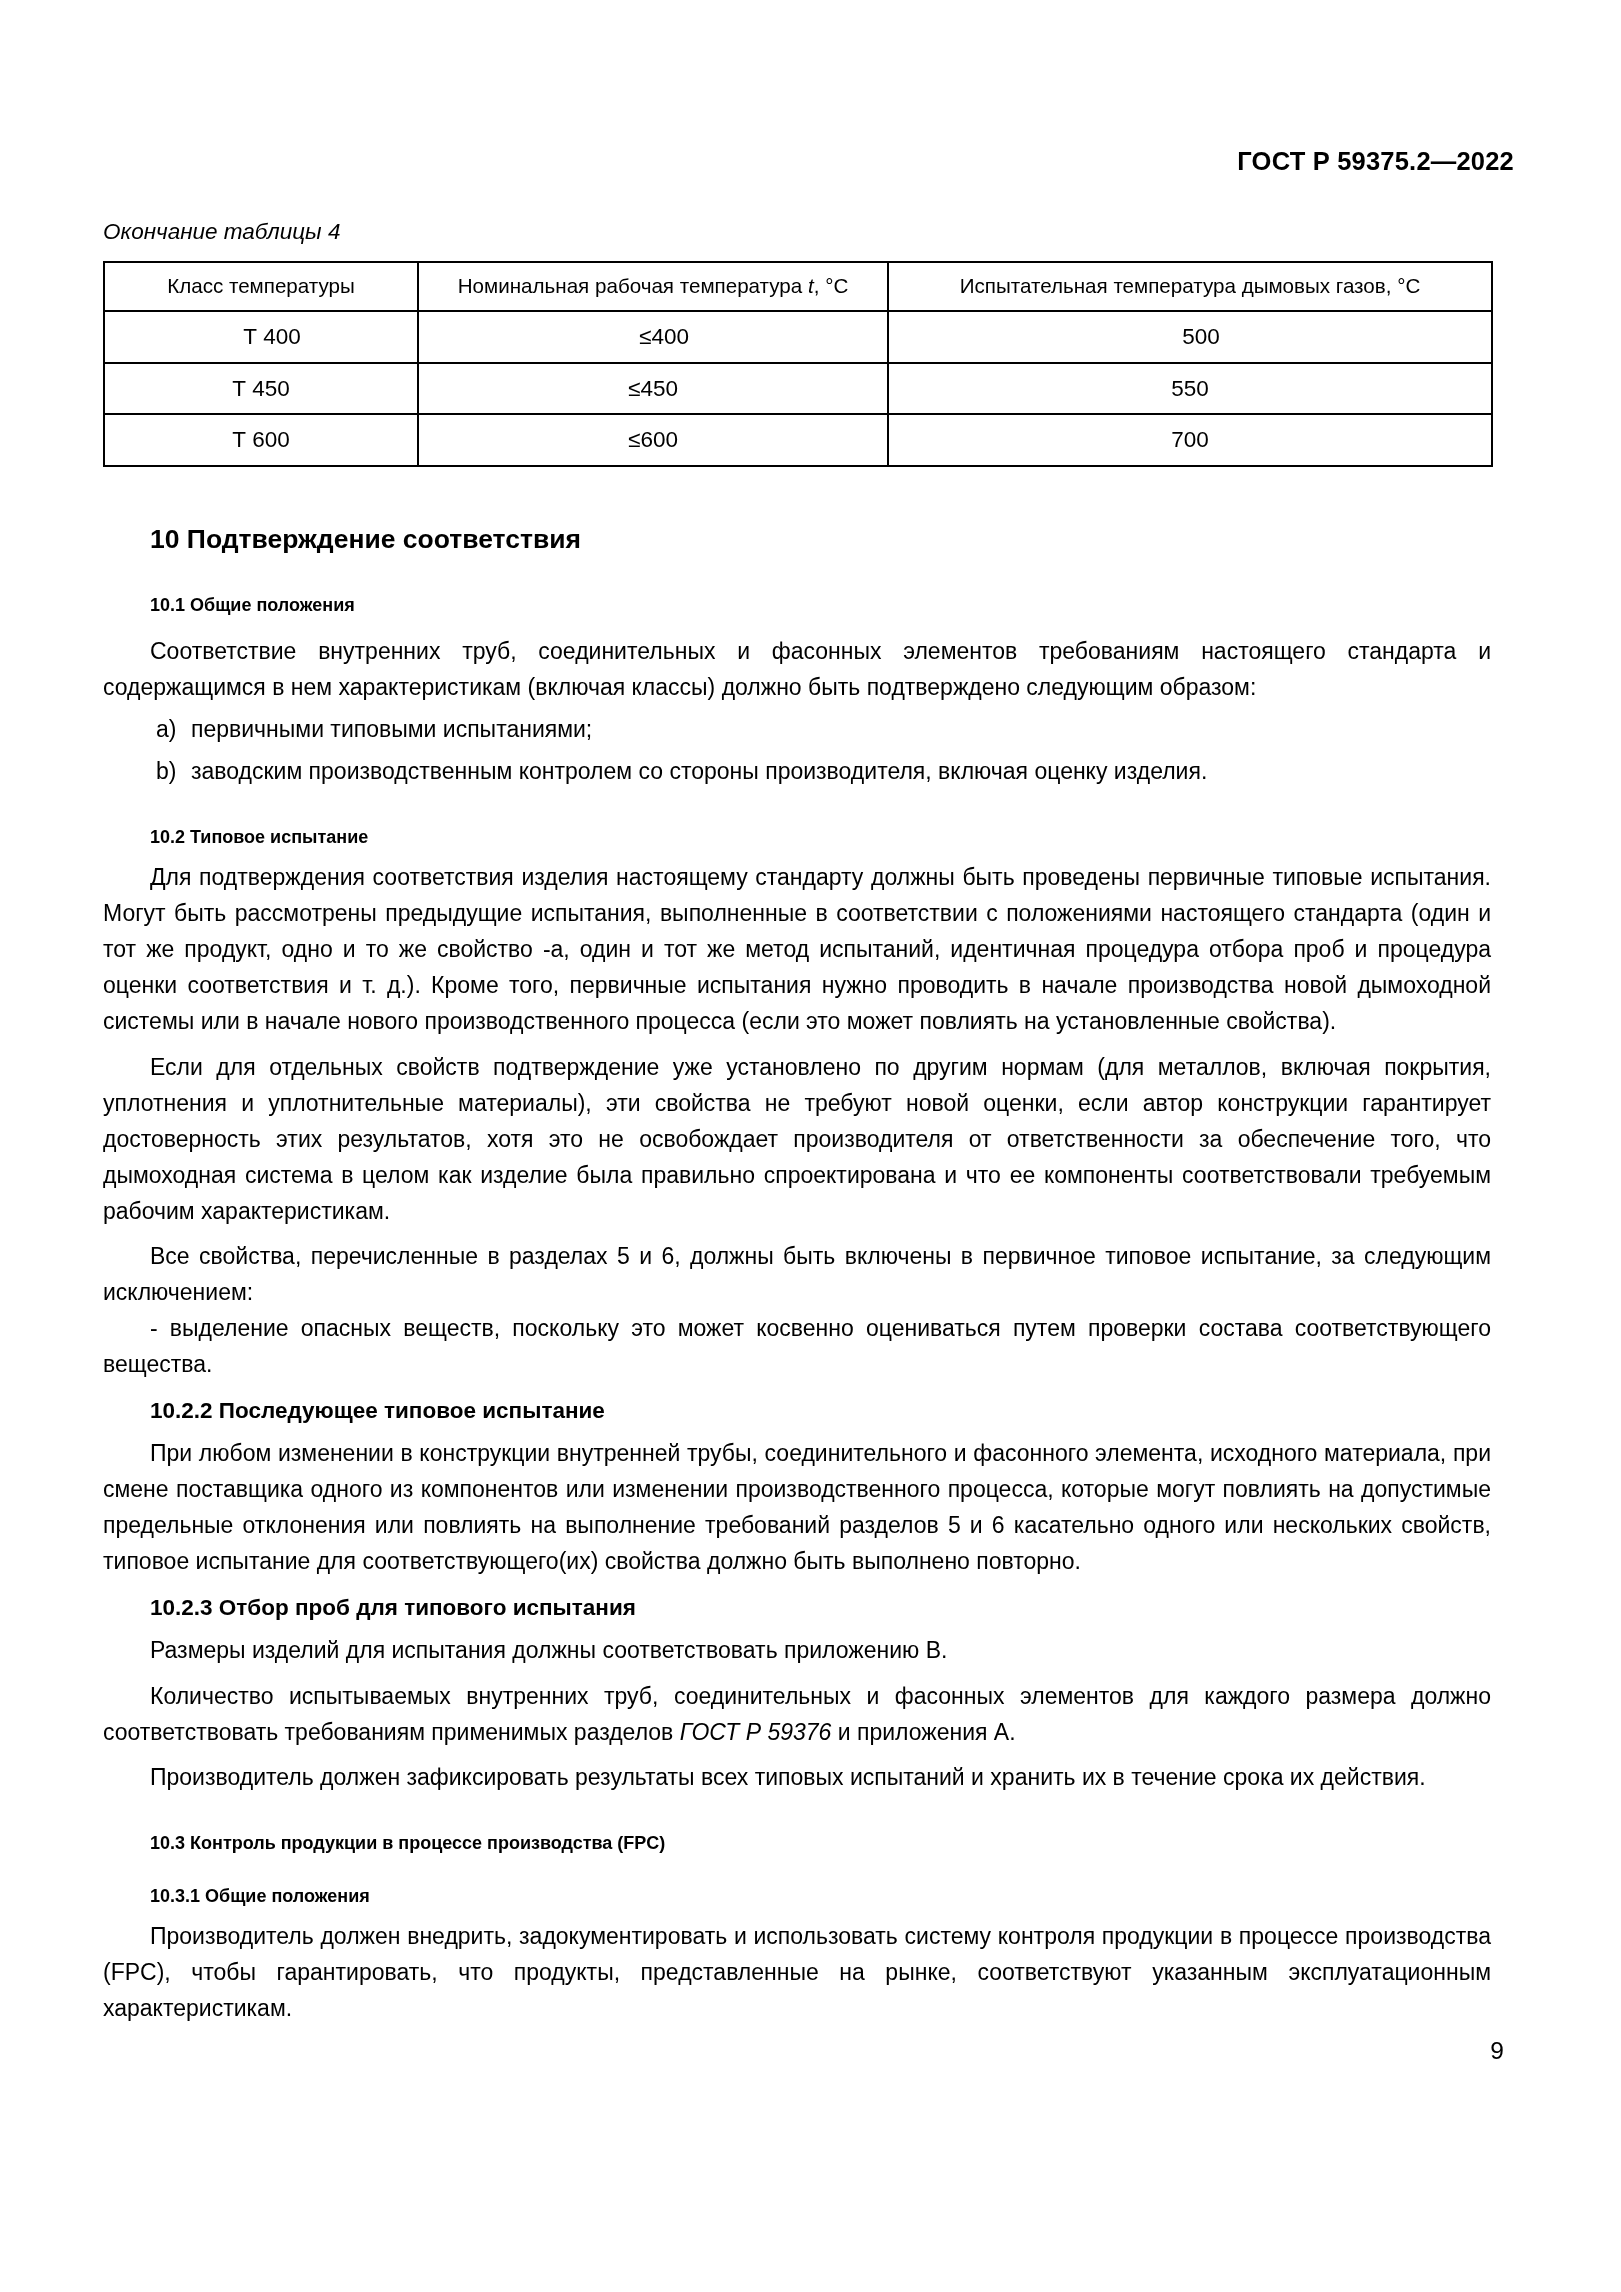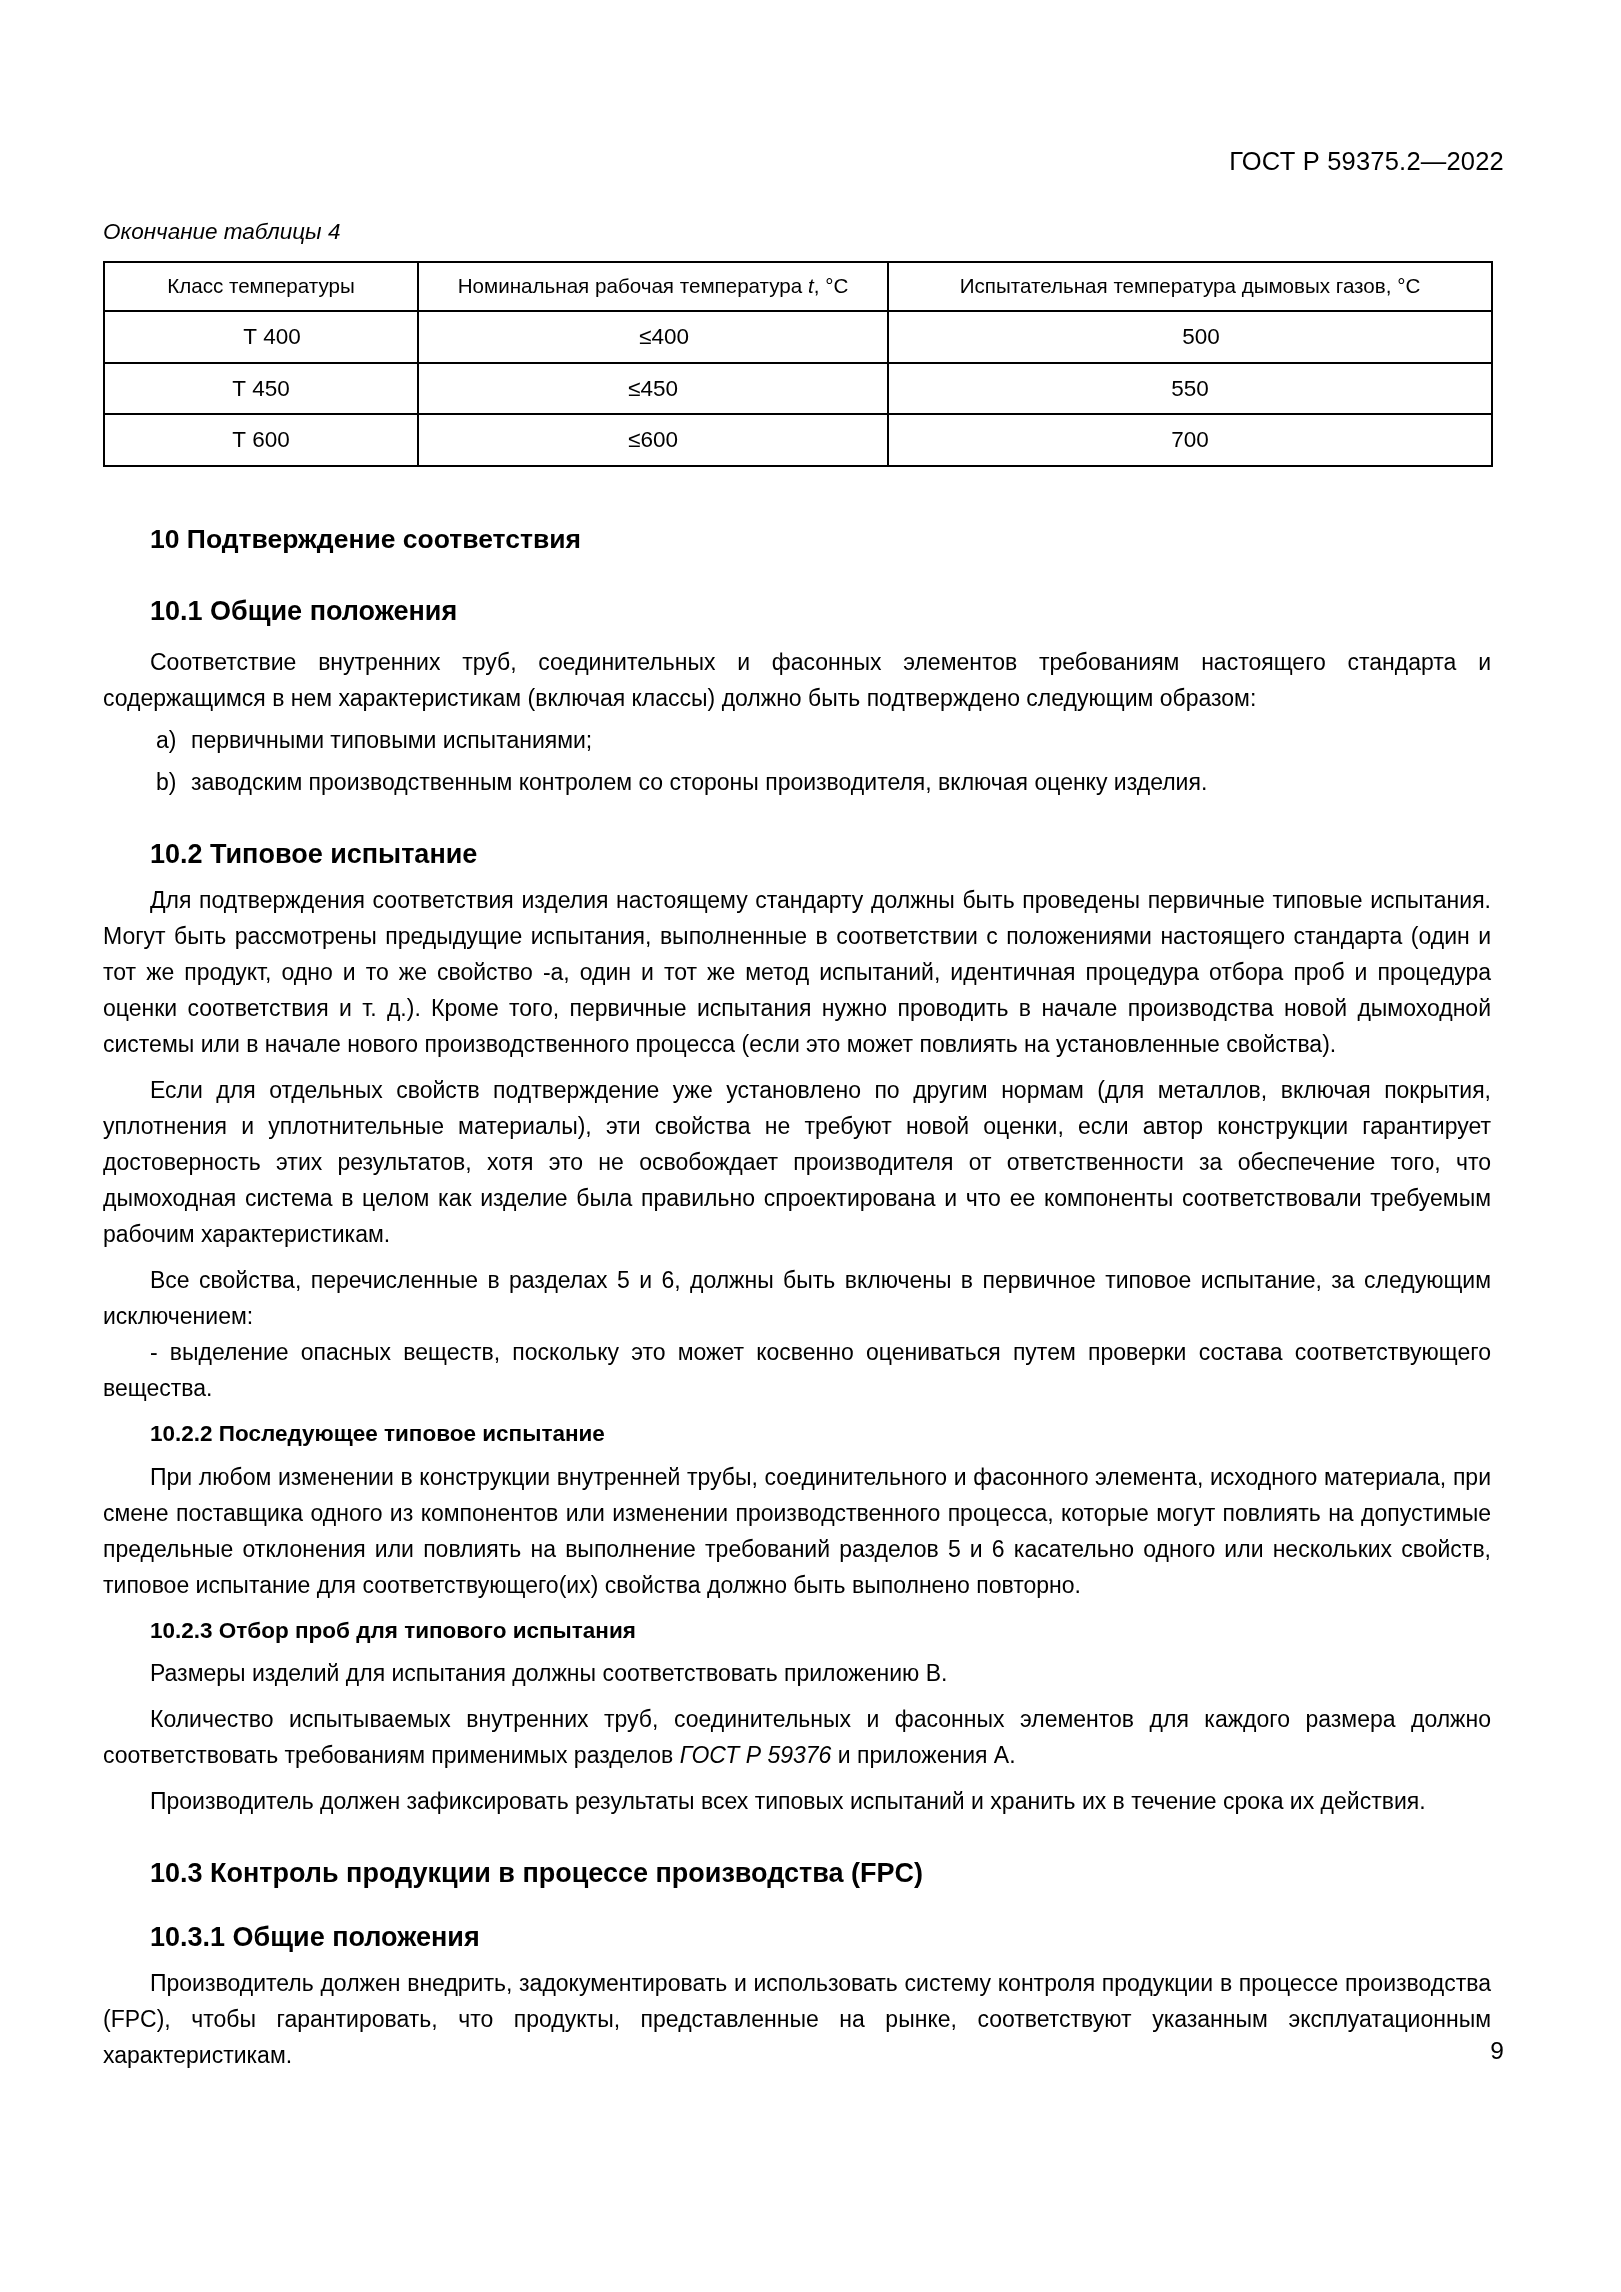--- a/index.html
+++ b/index.html
@@ -17,23 +17,23 @@
     height: 2293px;
     background: #ffffff;
     box-sizing: border-box;
     overflow: hidden;
   }
 
   
   .doc-header {
     position: absolute;
     top: 147px;
-    right: 117px;
+    right: 107px;
     font-size: 25.5px;
-    font-weight: normal;
+    font-weight: bold;
     letter-spacing: 0.2px;
     white-space: nowrap;
   }
 
   
   .content {
     position: absolute;
     left: 103px;
     top: 218px;
     width: 1388px;
@@ -82,21 +82,21 @@
 
   
   h2.sec {
     font-size: 26.5px;
     font-weight: bold;
     margin: 55px 0 0 0;
     padding-left: 47px;
     line-height: 1.3;
   }
   h3.sub {
-    font-size: 27px;
+    font-size: 18px;
     font-weight: bold;
     margin: 37px 0 0 0;
     padding-left: 47px;
     line-height: 1.3;
   }
   h3.sub.tight { margin-top: 29px; }
   h4.subsub {
     font-size: 22.5px;
     font-weight: bold;
     margin: 13.7px 0 0 0;

